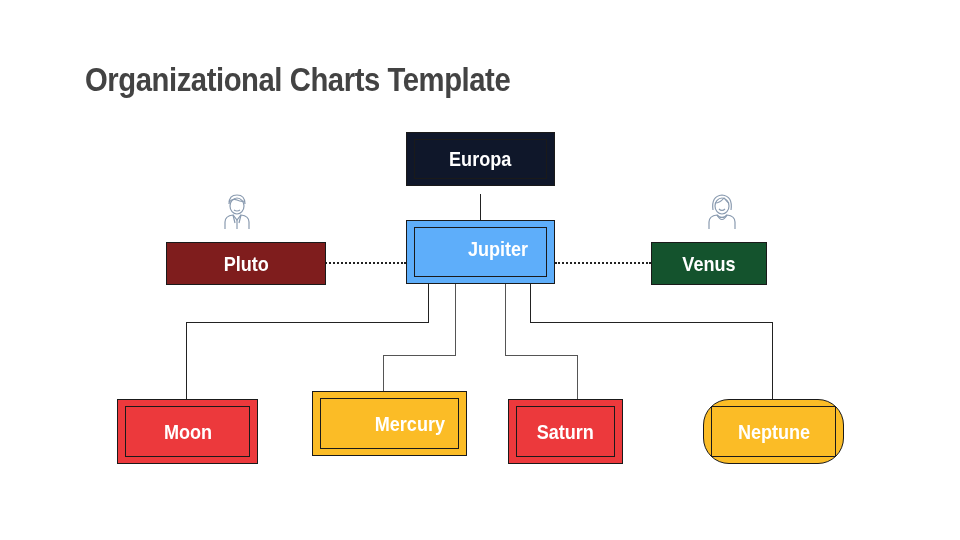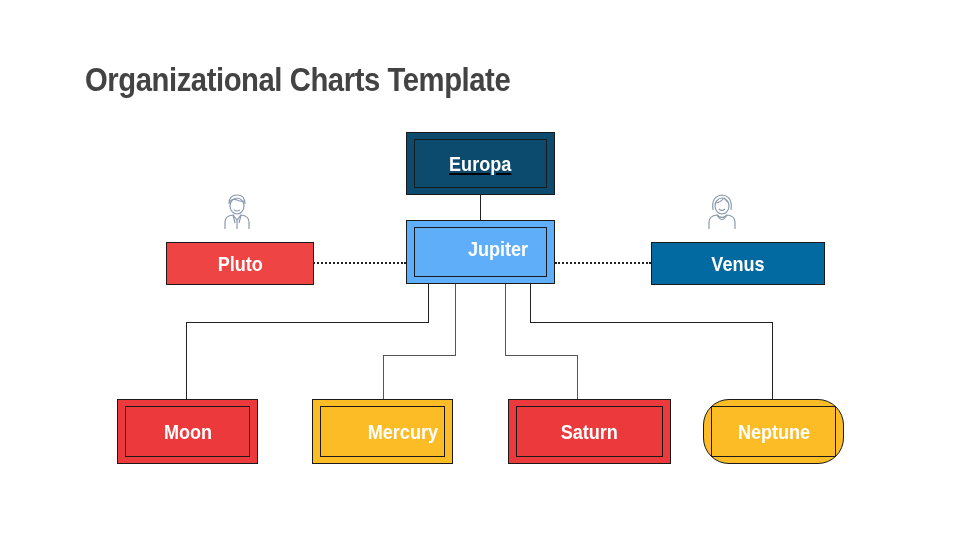--- a/index.html
+++ b/index.html
@@ -31,21 +31,21 @@
 <div class="line" style="left:383px; top:355px; width:1px; height:45px; background:#555;"></div>
 
 <div class="line" style="left:505px; top:284px; width:1px; height:71px; background:#555;"></div>
 <div class="line" style="left:505px; top:355px; width:73px; height:1px; background:#555;"></div>
 <div class="line" style="left:577px; top:355px; width:1px; height:45px; background:#555;"></div>
 
 <div class="line" style="left:530px; top:284px; width:1px; height:38px;"></div>
 <div class="line" style="left:530px; top:322px; width:243px; height:1px;"></div>
 <div class="line" style="left:772px; top:322px; width:1px; height:78px;"></div>
 
-<div class="box" style="left:406px; top:132px; width:149px; height:63px; background:#0c4a6e;text-decoration:underline;">
+<div class="box" style="left:406px; top:132px; width:149px; height:54px; background:#0f172a;">
   <div class="inner" style="left:7px; top:6px; right:7px; bottom:6px;"></div>
   <span class="label">Europa</span>
 </div>
 
 <div class="box" style="left:406px; top:220px; width:149px; height:64px; background:#5eaefa;padding-left:36px;">
   <div class="inner" style="left:7px; top:6px; right:7px; bottom:6px;"></div>
   <span class="label" style="top:-3px;">Jupiter</span>
 </div>
 
 <div class="icon" style="left:221px; top:192px;">
@@ -53,50 +53,50 @@
     <path d="M8 12 Q8 3 16 3 Q24 3 24 12"></path>
     <path d="M8 10 Q12 6 16 8 Q20 10 24 9"></path>
     <ellipse cx="16" cy="14" rx="7" ry="8"></ellipse>
     <path d="M13 18 Q16 20 19 18"></path>
     <path d="M4 37 L4 30 Q4 24 12 23 L16 28 L20 23 Q28 24 28 30 L28 37"></path>
     <path d="M16 28 L16 37"></path>
     <path d="M12 23 L14 31 M20 23 L18 31"></path>
   </svg>
 </div>
 
-<div class="box" style="left:166px; top:242px; width:148px; height:43px; background:#ef4444;">
+<div class="box" style="left:166px; top:242px; width:160px; height:43px; background:#7f1d1d;">
   <span class="label">Pluto</span>
 </div>
 
 <div class="icon" style="left:706px; top:192px;">
   <svg width="32" height="38" viewBox="0 0 32 38" fill="none" stroke="#8a9bb0" stroke-width="1.2">
     <path d="M7 18 Q5 4 16 3 Q27 4 25 18"></path>
     <path d="M9 11 Q14 11 18 6 Q21 10 23 11"></path>
     <ellipse cx="16" cy="14" rx="7" ry="8"></ellipse>
     <path d="M13 17 Q16 20 19 17"></path>
     <path d="M3 37 L3 30 Q3 24 11 23 Q16 28 21 23 Q29 24 29 30 L29 37"></path>
     <path d="M11 23 Q16 32 21 23"></path>
   </svg>
 </div>
 
-<div class="box" style="left:651px; top:242px; width:174px; height:43px; background:#0369a1;">
+<div class="box" style="left:651px; top:242px; width:116px; height:43px; background:#14532d;">
   <span class="label">Venus</span>
 </div>
 
 <div class="box" style="left:117px; top:399px; width:141px; height:65px; background:#ec393c;text-align:right;">
   <div class="inner" style="left:7px; top:6px; right:7px; bottom:6px;"></div>
   <span class="label">Moon</span>
 </div>
 
-<div class="box" style="left:312px; top:399px; width:141px; height:65px; background:#fbbc26;padding-left:40px;">
+<div class="box" style="left:312px; top:391px; width:155px; height:65px; background:#fbbc26;padding-left:40px;">
   <div class="inner" style="left:7px; top:6px; right:7px; bottom:6px;"></div>
   <span class="label">Mercury</span>
 </div>
 
-<div class="box" style="left:508px; top:399px; width:163px; height:65px; background:#ec393c;">
+<div class="box" style="left:508px; top:399px; width:115px; height:65px; background:#ec393c;">
   <div class="inner" style="left:7px; top:6px; right:7px; bottom:6px;"></div>
   <span class="label">Saturn</span>
 </div>
 
 <div class="box" style="left:703px; top:399px; width:141px; height:65px; background:#fbbc26;border-radius:26px;">
   <div class="inner" style="left:7px; top:6px; right:7px; bottom:6px;"></div>
   <span class="label">Neptune</span>
 </div>
 
 </body></html>

